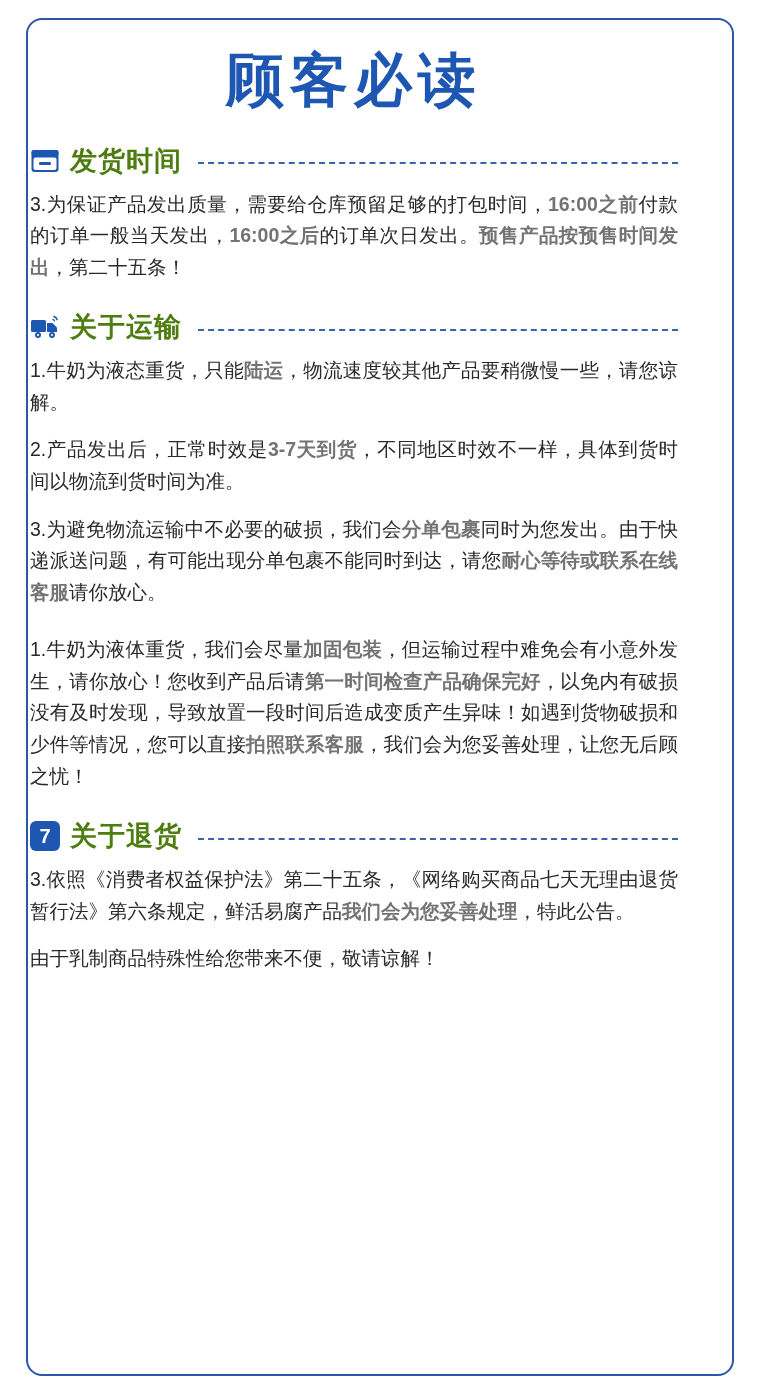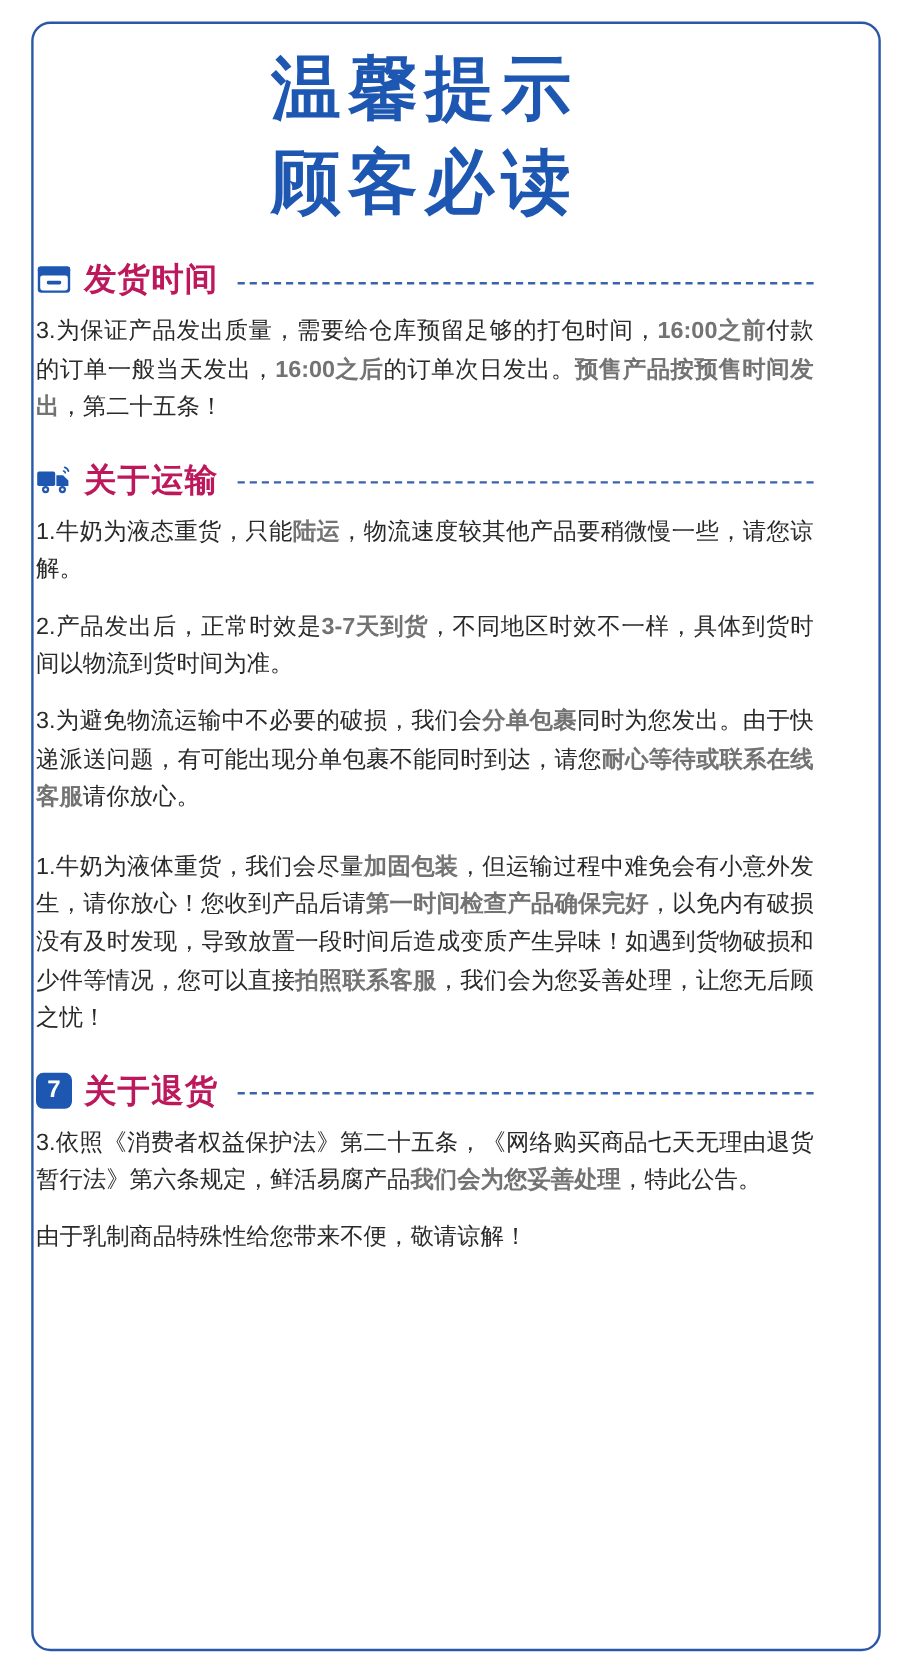--- a/index.html
+++ b/index.html
@@ -61,21 +61,21 @@
     gap: 10px;
     margin-bottom: 10px;
   }
   .sec-icon {
     width: 30px;
     height: 30px;
     flex: 0 0 auto;
     display: block;
   }
   .sec-title {
-    color: #be185d;
+    color: #4d7c0f;
     font-size: 27px;
     font-weight: bold;
     letter-spacing: 1px;
     white-space: nowrap;
   }
   .dash {
     flex: 1 1 auto;
     height: 1px;
     margin-left: 6px;
     margin-top: 6px;
@@ -113,21 +113,20 @@
   }
 </style>
 </head>
 <body>
 
 <div class="page">
   <div class="frame"></div>
   <div class="content">
 
     <div class="title-block">
-      <div class="title-line">温馨提示</div>
       <div class="title-line second">顾客必读</div>
     </div>
 
     <div class="section">
       <div class="section-head">
         <svg class="sec-icon" viewBox="0 0 30 30">
           <rect x="1.5" y="4" width="27" height="22" rx="3" fill="#1d57b2"></rect>
           <rect x="1.5" y="4" width="27" height="5.5" rx="2" fill="#1d57b2"></rect>
           <rect x="3.5" y="11.5" width="23" height="12.5" rx="2" fill="#ffffff"></rect>
           <rect x="9" y="16" width="12" height="3" rx="1.2" fill="#1d57b2"></rect>

